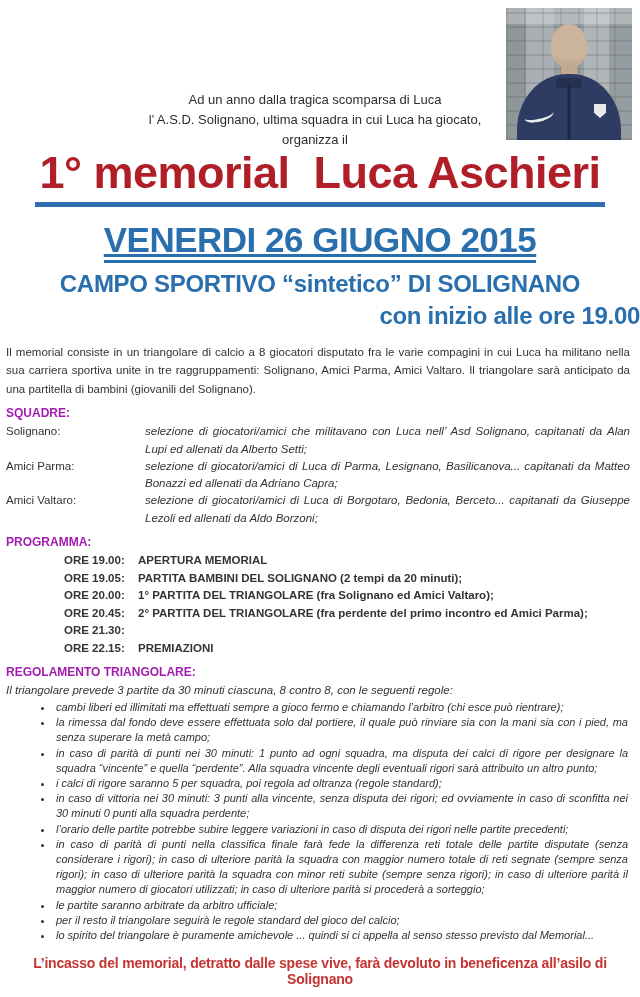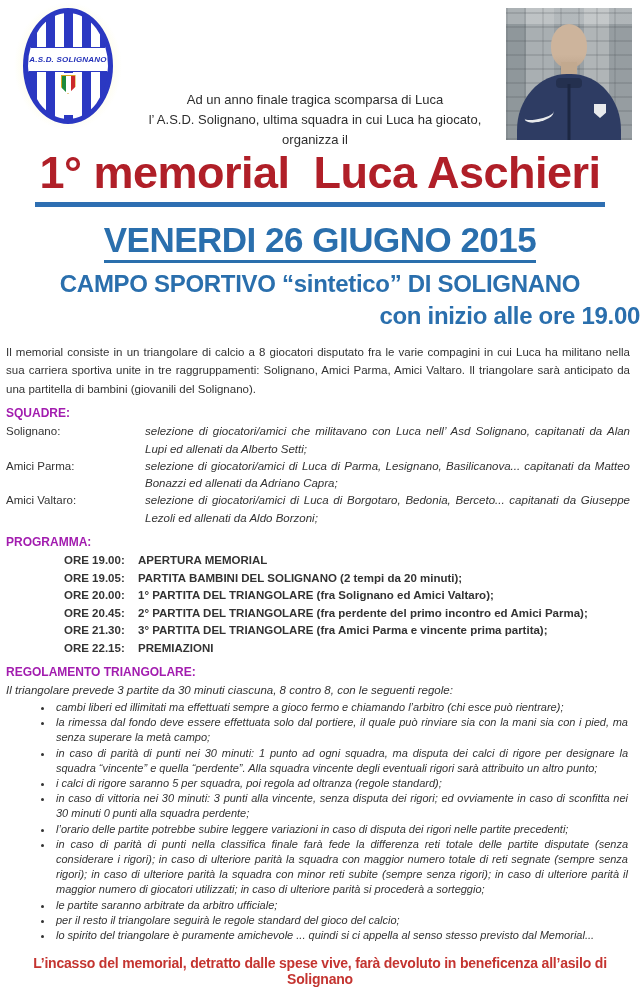--- a/index.html
+++ b/index.html
@@ -97,21 +97,21 @@
   .title {
     margin-top:6px; text-align:center; white-space:pre;
     font-size:45px; line-height:1.1; font-weight:bold; color:#b01f28;
     letter-spacing:-0.5px;
   }
   .rule { height:5px; background:#2e6fb2; margin:4px 35px 0 35px; }
 
   .date { margin-top:14px; text-align:center; }
   .date span {
     font-size:35px; line-height:1.1; font-weight:bold; color:#2a6fad;
-    border-bottom:3px solid #2a6fad; padding-bottom:1px; letter-spacing:-0.5px;
+    border-bottom:3px solid #2a6fad; padding-bottom:1px; letter-spacing:-0.5px;text-decoration:underline;
   }
   .venue { margin-top:11px; text-align:center; font-size:24px; font-weight:bold; color:#2a6fad; letter-spacing:-0.3px; }
   .time  { margin-top:4px;  text-align:right; font-size:24px; font-weight:bold; color:#2a6fad; letter-spacing:-0.3px; }
 
   
   .desc {
     margin:13px 10px 0 6px; text-align:justify;
     font-size:11.5px; line-height:18.4px; color:#333;
   }
   .sec-head {
@@ -143,33 +143,23 @@
     letter-spacing:-0.2px;
   }
 </style>
 </head>
 <body>
 
 <div class="page">
 
   <div class="header">
 
-    <div class="logo-wrap">
-      <div class="logo-oval">
-        <div class="logo-shield-zone">
-          <div class="logo-shield"></div>
-        </div>
-        <div class="logo-band">
-          <span>A.S.D. SOLIGNANO</span>
-        </div>
-      </div>
-    </div>
 
     <div class="intro">
-      <div>Ad un anno finale tragica scomparsa di Luca</div>
+      <div>Ad un anno dalla tragica scomparsa di Luca</div>
       <div>l’ A.S.D. Solignano, ultima squadra in cui Luca ha giocato, organizza il</div>
     </div>
 
     <div class="photo">
       <div class="fence"></div>
       <div class="head"></div>
       <div class="neck"></div>
       <div class="jacket"></div>
       <div class="collar"></div>
       <div class="zip"></div>
@@ -226,21 +216,20 @@
         <div class="prog-event">1° PARTITA DEL TRIANGOLARE (fra Solignano ed Amici Valtaro);</div>
       </div>
 
       <div class="prog-row">
         <div class="prog-time">ORE 20.45:</div>
         <div class="prog-event">2° PARTITA DEL TRIANGOLARE (fra perdente del primo incontro ed Amici Parma);</div>
       </div>
 
       <div class="prog-row">
         <div class="prog-time">ORE 21.30:</div>
-        <div class="prog-event">3° PARTITA DEL TRIANGOLARE (fra Amici Parma e vincente prima partita);</div>
       </div>
 
       <div class="prog-row">
         <div class="prog-time">ORE 22.15:</div>
         <div class="prog-event">PREMIAZIONI</div>
       </div>
     </div>
 
   <div class="sec-head">REGOLAMENTO TRIANGOLARE:</div>
   <div class="reg-intro">Il triangolare prevede 3 partite da 30 minuti ciascuna, 8 contro 8, con le seguenti regole:</div>

